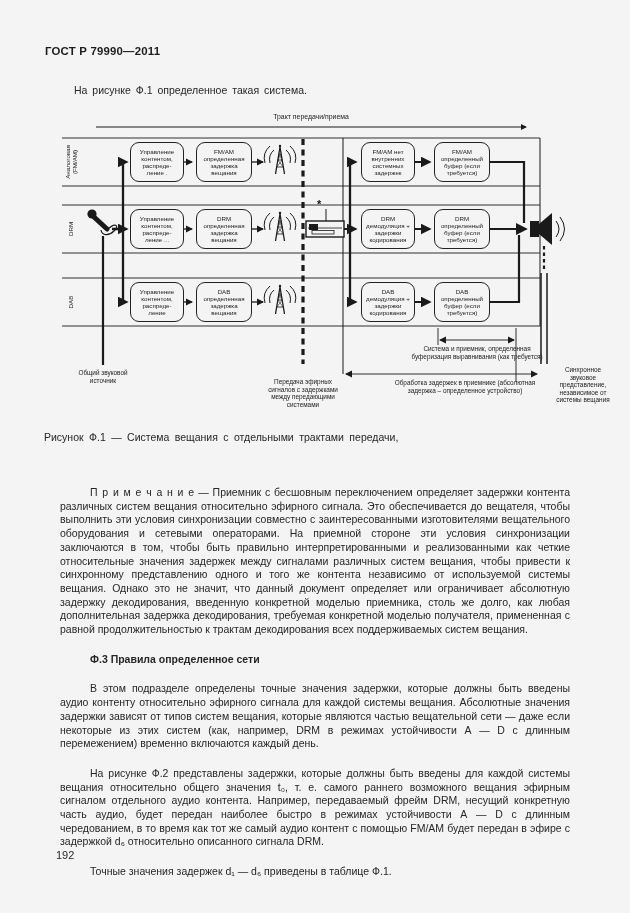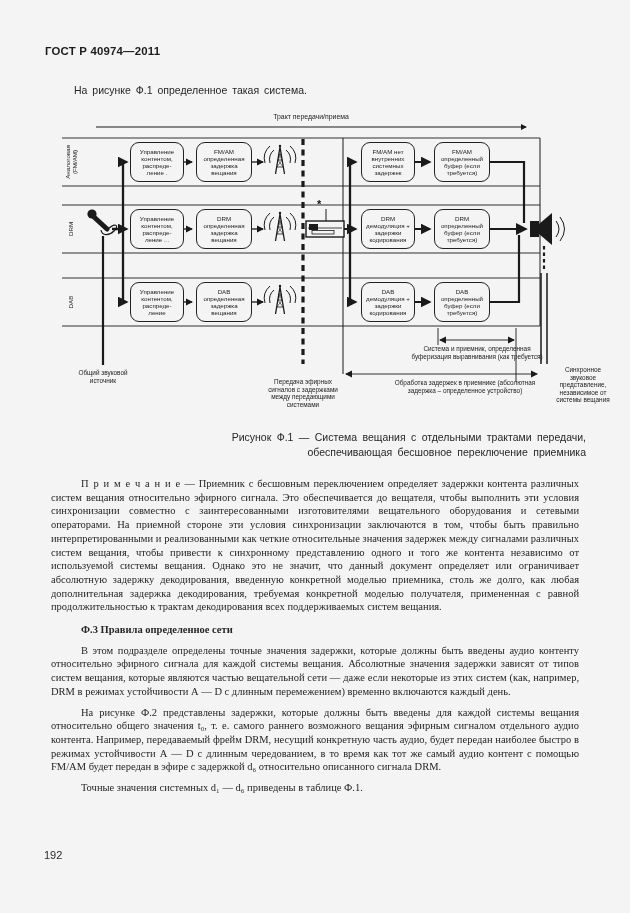--- a/index.html
+++ b/index.html
@@ -21,31 +21,31 @@
     display:flex;align-items:center;justify-content:center;text-align:center;
     font-size:6.2px;line-height:1.15;color:#1d1d1d;padding:2px 2px;box-sizing:border-box;
   }
   .rot{
     position:absolute;width:46px;height:46px;display:flex;align-items:center;justify-content:center;
     transform:rotate(-90deg);font-size:6.2px;line-height:1.15;text-align:center;color:#222;
   }
   .track{left:150px;top:1px;width:210px;font-size:6.9px;}
   .star{left:261px;top:86px;font-size:11px;font-weight:bold;color:#111;}
   
-  .caption{left:44px;top:430px;width:542px;text-align:right;font-size:10.5px;line-height:14.5px;word-spacing:2.5px;}
+  .caption{left:44px;top:430px;width:542px;text-align:left;font-size:10.5px;line-height:14.5px;word-spacing:2.5px;}
   .bodytext{left:44px;top:470px;width:542px;font-size:10.5px;line-height:13.7px;text-align:justify;}
-  .bodytext p{margin:7px;text-indent:30px;font-family:Liberation Serif, serif;}
+  .bodytext p{margin:16px;text-indent:30px;}
   .bodytext .h{font-weight:bold;margin-top:9px;margin-bottom:1px;}
   .spaced{letter-spacing:.5px;}
-  .pagenum{left:44px;top:849px;font-size:11px;color:#2a2a2a;}
+  .pagenum{left:56px;top:849px;font-size:11px;color:#2a2a2a;}
 </style>
 </head>
 <body>
 
-<div class="abs doc-header">ГОСТ Р 40974—2011</div>
+<div class="abs doc-header">ГОСТ Р 79990—2011</div>
 <div class="abs intro">На рисунке Ф.1 определенное такая система.</div>
 
 <div class="abs diagram">
 
   <svg width="556" height="316" viewBox="0 0 556 316">
     <defs>
       <marker id="ah" viewBox="0 0 10 10" refX="8.5" refY="5" markerWidth="5.5" markerHeight="5.5" orient="auto-start-reverse">
         <path d="M0,0 L10,5 L0,10 z" fill="#1a1a1a"></path>
       </marker>
       <marker id="aht" viewBox="0 0 10 10" refX="8.5" refY="5" markerWidth="8" markerHeight="8" orient="auto-start-reverse">
@@ -154,24 +154,23 @@
 
   <div class="dlab" style="left:18px;top:257px;width:58px;">Общий звуковой источник</div>
   <div class="dlab" style="left:210px;top:266px;width:74px;">Передача эфирных сигналов с задержками между передающими системами</div>
   <div class="dlab" style="left:352px;top:233px;width:138px;">Система и приемник, определенная буферизация выравнивания (как требуется)</div>
   <div class="dlab" style="left:325px;top:267px;width:168px;">Обработка задержек в приемнике (абсолютная задержка – определенное устройство)</div>
   <div class="dlab" style="left:498px;top:254px;width:58px;">Синхронное звуковое представление, независимое от системы вещания</div>
 </div>
 
 <div class="abs caption">
   <div>Рисунок Ф.1 — Система вещания с отдельными трактами передачи,</div>
-  <div>обеспечивающая бесшовное переключение приемника</div>
 </div>
 
 <div class="abs bodytext">
   <p><span class="spaced">П р и м е ч а н и е</span><span> — Приемник с бесшовным переключением определяет задержки контента различных систем вещания относительно эфирного сигнала. Это обеспечивается до вещателя, чтобы выполнить эти условия синхронизации совместно с заинтересованными изготовителями вещательного оборудования и сетевыми операторами. На приемной стороне эти условия синхронизации заключаются в том, чтобы быть правильно интерпретированными и реализованными как четкие относительные значения задержек между сигналами различных систем вещания, чтобы привести к синхронному представлению одного и того же контента независимо от используемой системы вещания. Однако это не значит, что данный документ определяет или ограничивает абсолютную задержку декодирования, введенную конкретной моделью приемника, столь же долго, как любая дополнительная задержка декодирования, требуемая конкретной моделью получателя, примененная с равной продолжительностью к трактам декодирования всех поддерживаемых систем вещания.</span></p>
   <p class="h">Ф.3 Правила определенное сети</p>
   <p>В этом подразделе определены точные значения задержки, которые должны быть введены аудио контенту относительно эфирного сигнала для каждой системы вещания. Абсолютные значения задержки зависят от типов систем вещания, которые являются частью вещательной сети — даже если некоторые из этих систем (как, например, DRM в режимах устойчивости А — D с длинным перемежением) временно включаются каждый день.</p>
   <p>На рисунке Ф.2 представлены задержки, которые должны быть введены для каждой системы вещания относительно общего значения t₀, т. е. самого раннего возможного вещания эфирным сигналом отдельного аудио контента. Например, передаваемый фрейм DRM, несущий конкретную часть аудио, будет передан наиболее быстро в режимах  устойчивости А — D с длинным чередованием, в то время как тот же самый аудио контент с помощью FM/AM будет передан в эфире с задержкой d₆ относительно описанного сигнала DRM.</p>
-  <p>Точные значения системных d₁ — d₆ приведены в таблице Ф.1.</p>
+  <p>Точные значения задержек d₁ — d₆ приведены в таблице Ф.1.</p>
 </div>
 
 <div class="abs pagenum">192</div>
 
 </body></html>

